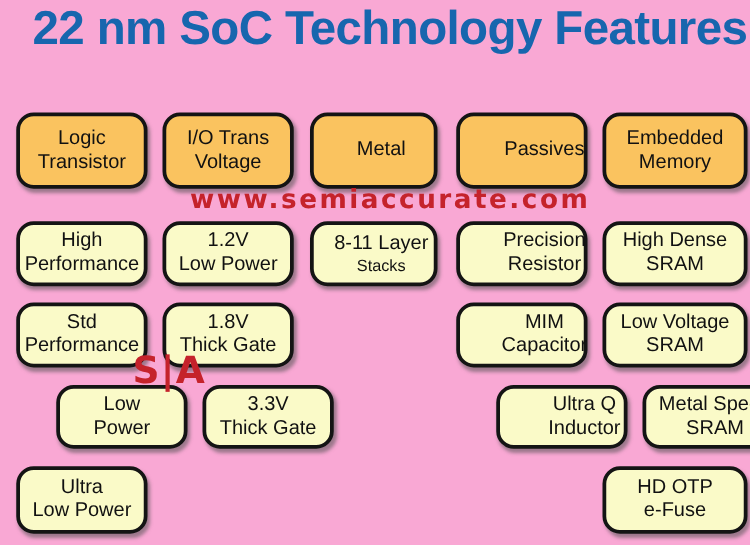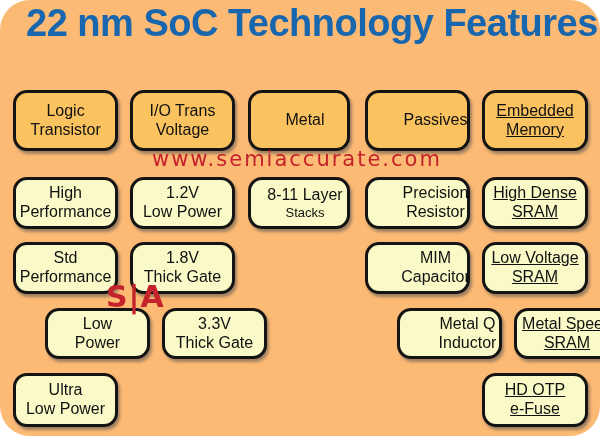--- a/index.html
+++ b/index.html
@@ -1,19 +1,18 @@
 <!DOCTYPE html>
 <html style="--title: #1766AE; --header-bg: #FAC35F; --item-bg: #FAFAC8; --border: #141414; --watermark: #C5232B;"><head>
 <meta charset="utf-8">
 <style>
   html,body{margin:0;padding:0;background:#fff;}
   .stage{
-    position:relative;width:600px;height:436px;background:#fdba74;overflow:hidden;
+    position:relative;width:600px;height:436px;background:#f9a8d4;overflow:hidden;
     font-family:"Liberation Sans", sans-serif;
-    border-radius:30px;
   }
   .slide-title{
     position:absolute;left:26px;top:2px;width:570px;
     font-size:38px;font-weight:600;letter-spacing:-0.5px;
     color:var(--title,#1766AE);white-space:nowrap;
   }
   .box{
     position:absolute;box-sizing:border-box;
     border:3px solid var(--border,#141414);
     border-radius:14px;
@@ -24,31 +23,31 @@
   }
   .hdr{background:var(--header-bg,#FAC35F);}
   .itm{background:var(--item-bg,#FAFAC8);}
   .line{display:block;text-align:center;}
   .line.small{font-size:13px;}
   
   .c1{left:13px;width:105px;}
   .c2{left:130px;width:105px;}
   .c3{left:248px;width:102px;padding-left:12px;}
   .c4{left:365px;width:105px;padding-left:36px;}
-  .c5{left:482px;width:106px;text-decoration:underline;}
+  .c5{left:482px;width:116px;}
   
   .rh{top:90px;height:61px;}
   .r1{top:177px;height:52px;}
   .r2{top:242px;height:52px;}
   .r3{top:308px;height:51px;margin-left:32px;}
   .r4{top:373px;height:54px;text-align:center;}
   .wm-site{
     position:absolute;left:152px;top:147px;
     font-family:"DejaVu Sans", sans-serif;
-    font-size:21px;letter-spacing:2px;font-weight:400;
+    font-size:21px;letter-spacing:2px;font-weight:700;
     color:var(--watermark,#C5232B);z-index:5;white-space:nowrap;
   }
   .wm-logo{
     position:absolute;left:94px;top:279px;
     font-family:"DejaVu Sans", sans-serif;
     font-size:30px;font-weight:700;letter-spacing:1px;
     color:var(--watermark,#C5232B);z-index:5;white-space:nowrap;margin-left:12px;
   }
 </style>
 </head>
@@ -92,21 +91,21 @@
       <span class="line small">Stacks</span>
     </div>
   </div>
 
   <div>
     <div class="box hdr c4 rh">Passives</div>
     <div class="box itm c4 r1">Precision
 Resistor</div>
     <div class="box itm c4 r2">MIM
 Capacitor</div>
-    <div class="box itm c4 r3">Metal Q
+    <div class="box itm c4 r3">Ultra Q
 Inductor</div>
   </div>
 
   <div>
     <div class="box hdr c5 rh">Embedded
 Memory</div>
     <div class="box itm c5 r1">High Dense
 SRAM</div>
     <div class="box itm c5 r2">Low Voltage
 SRAM</div>

